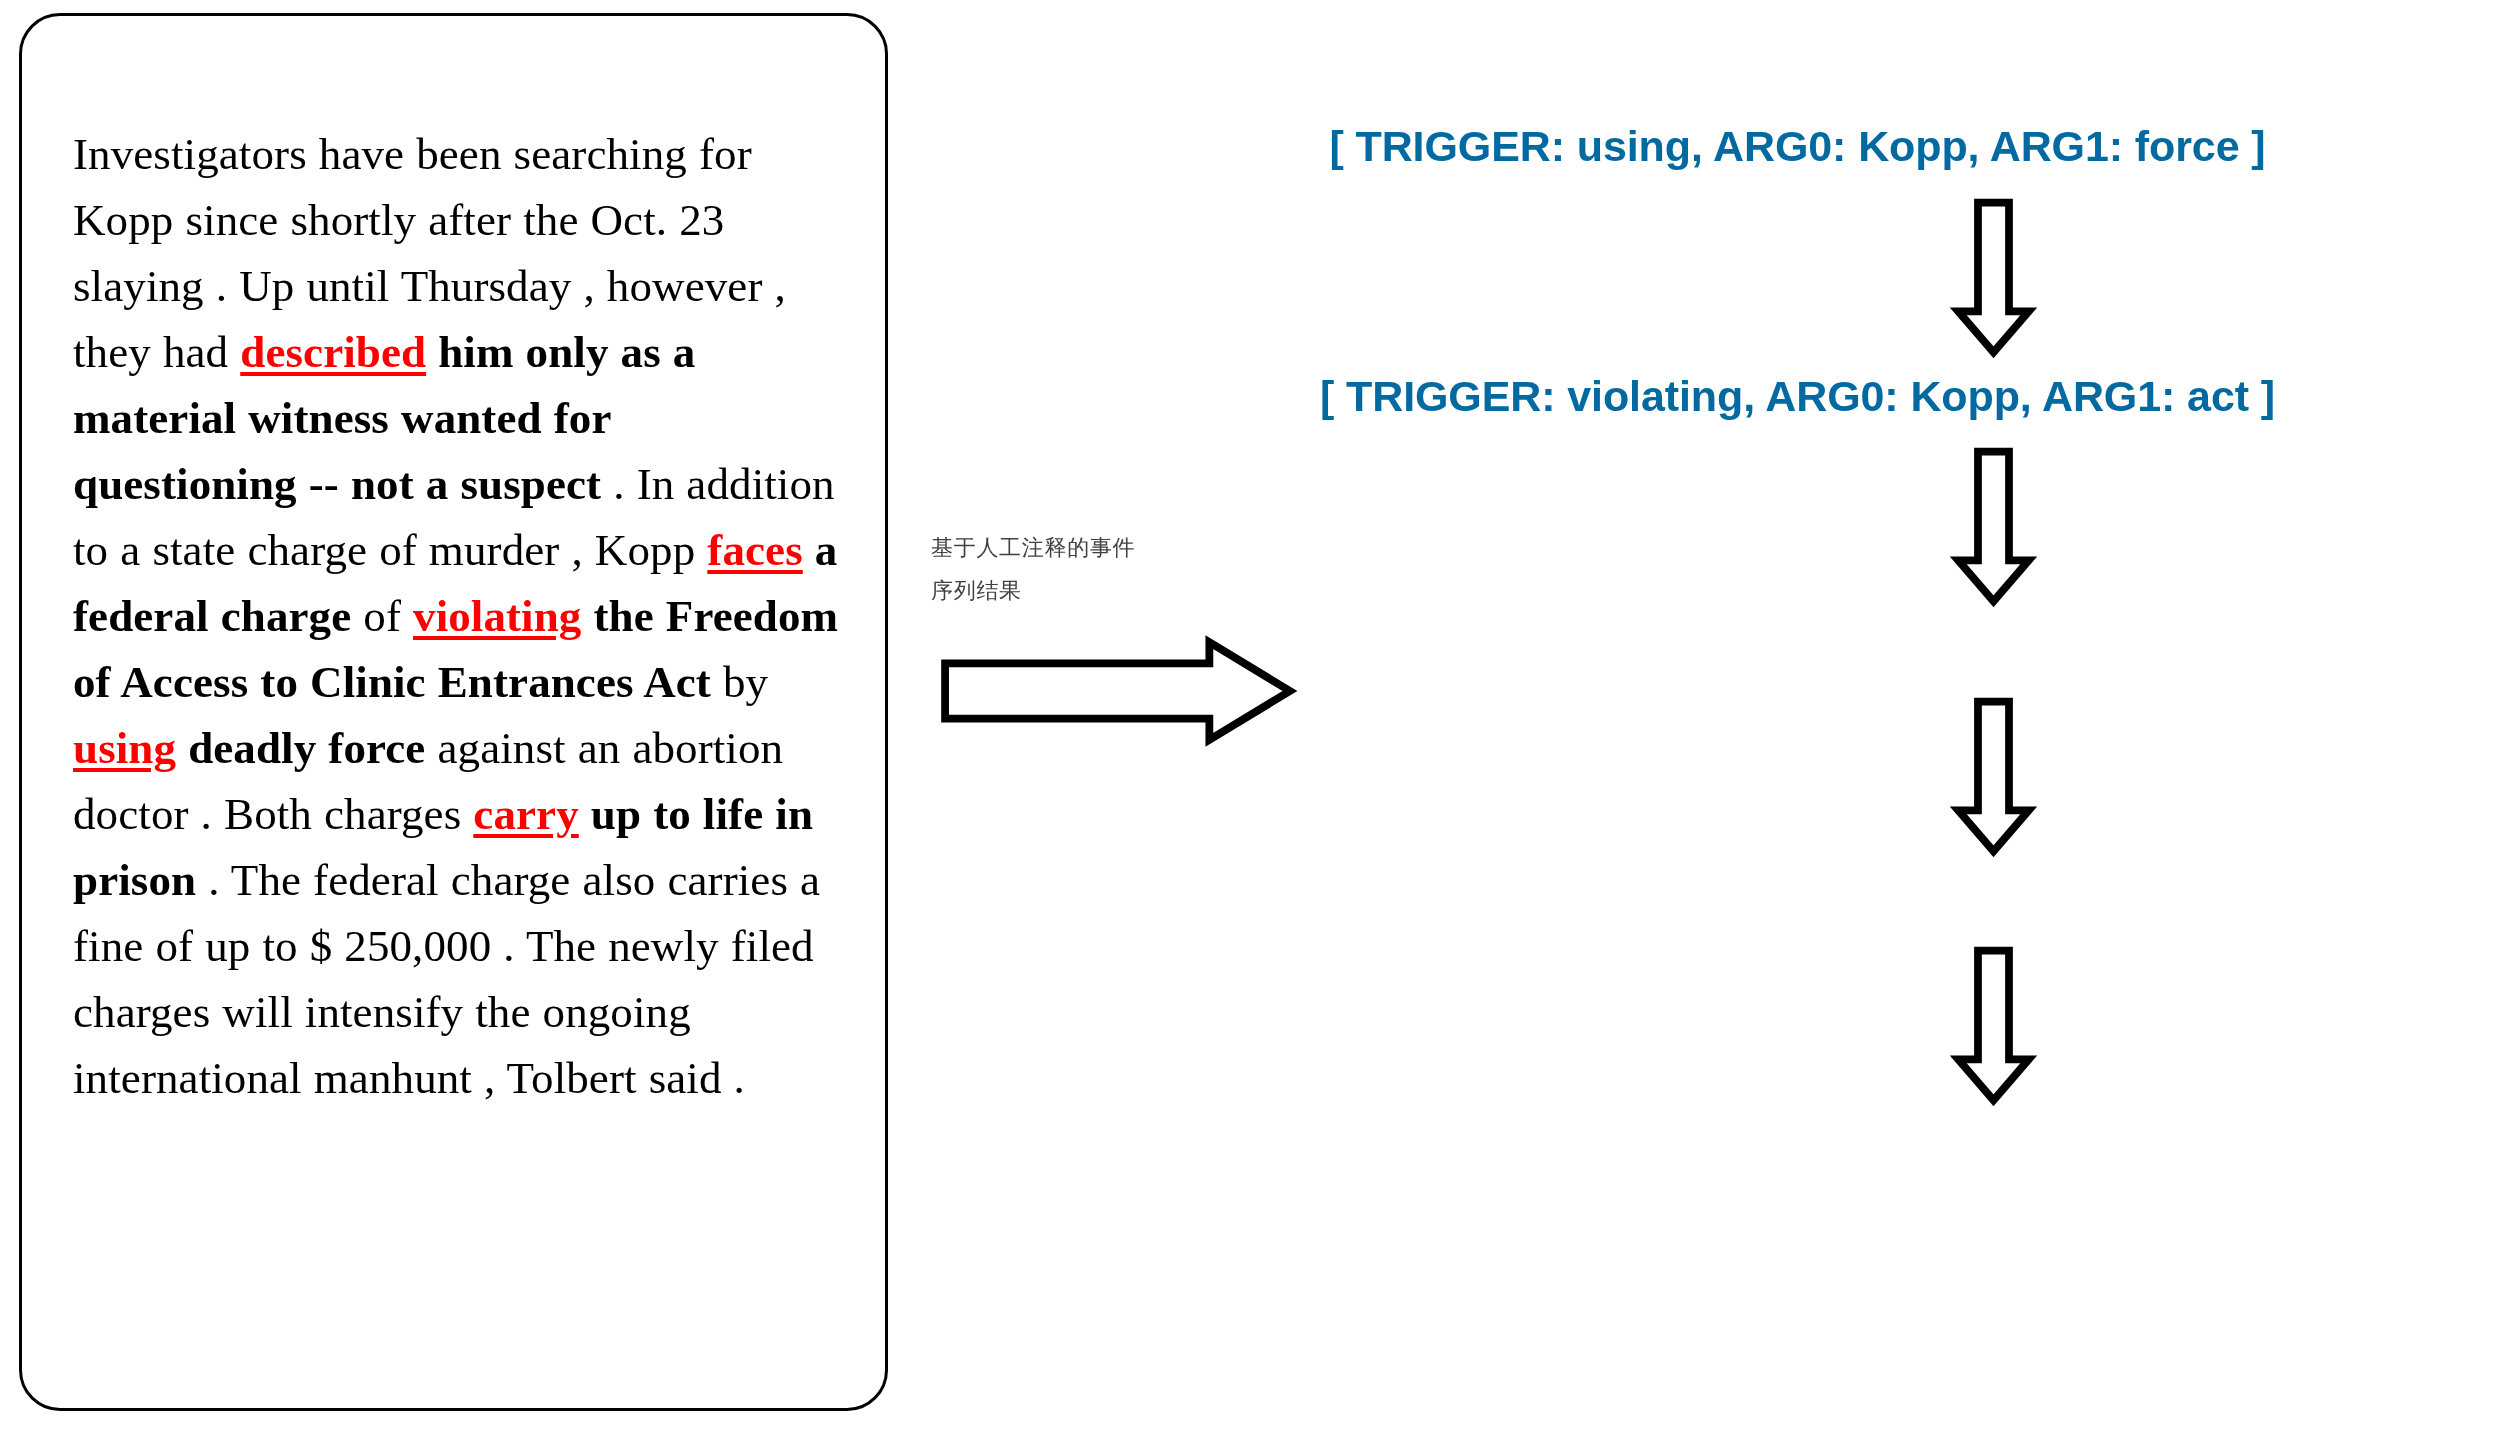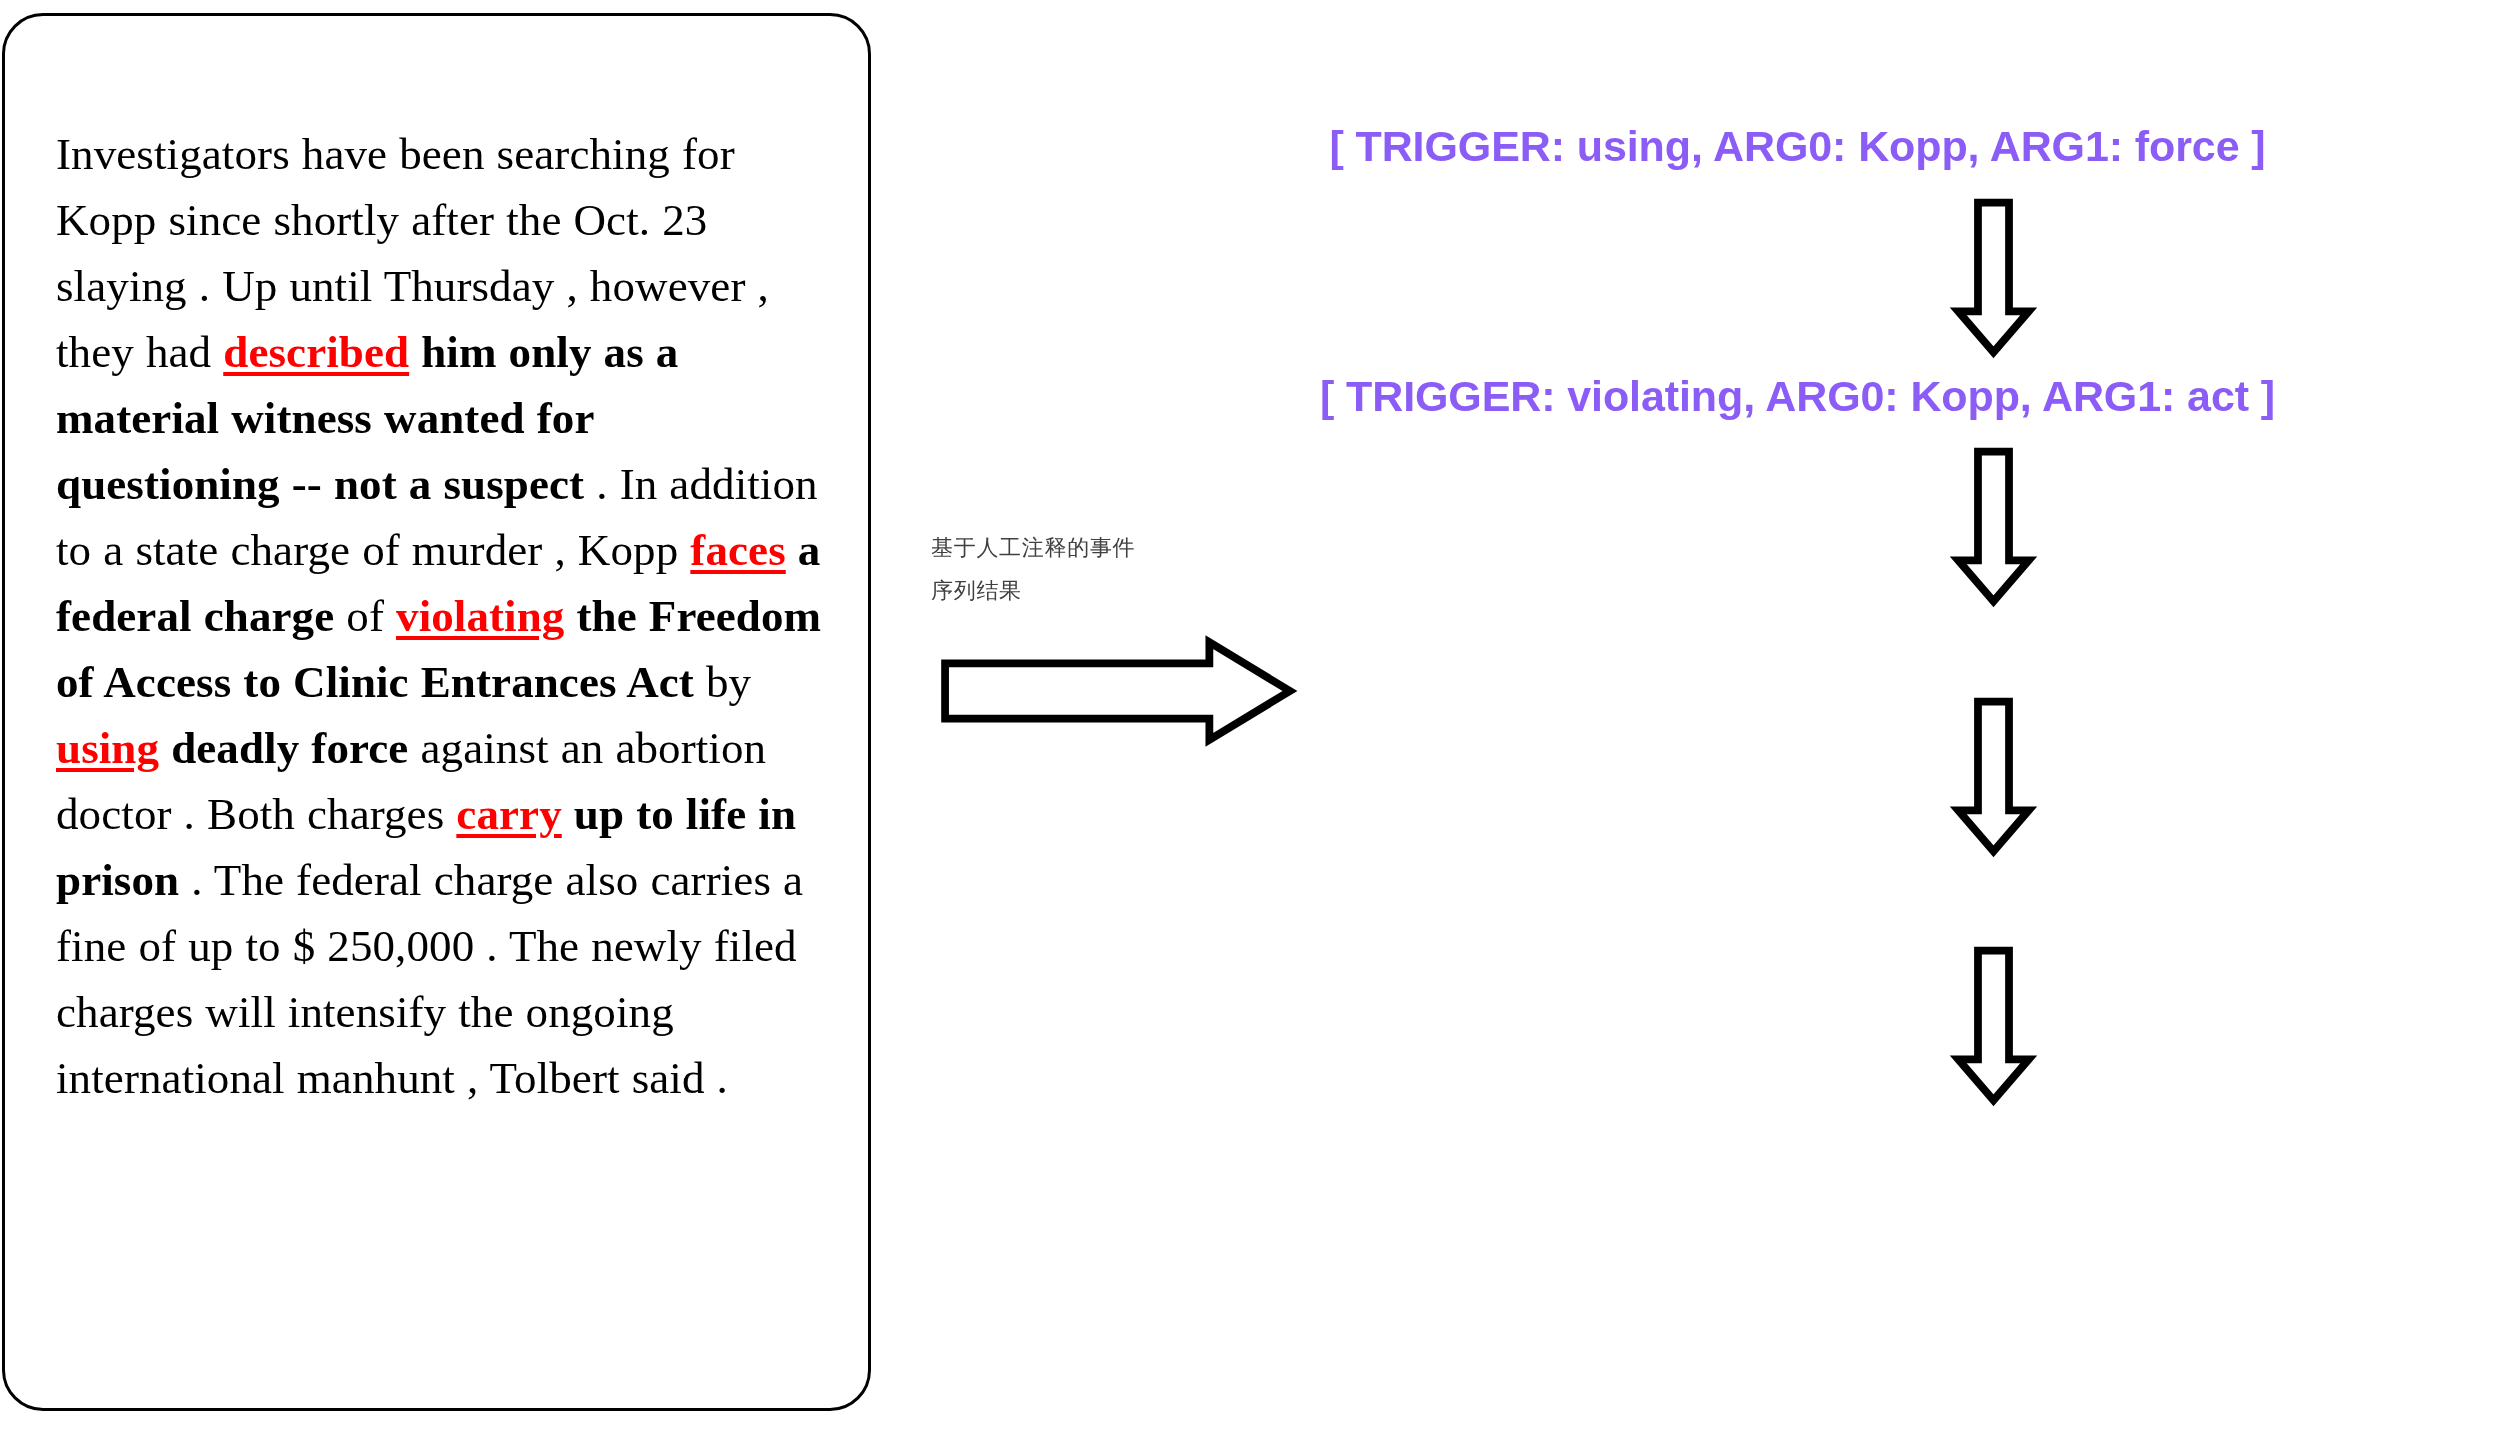--- a/index.html
+++ b/index.html
@@ -12,21 +12,21 @@
     width: 2512px;
     height: 1449px;
     position: relative;
     overflow: hidden;
     font-family: "Liberation Serif", "DejaVu Serif", serif;
   }
 
   
   #passage-card {
     position: absolute;
-    left: 2px;
+    left: 19px;
     top: 12.8px;
     width: 869px;
     height: 1398px;
     box-sizing: border-box;
     border: 3.5px solid #000000;
     border-radius: 41px;
     background: #ffffff;
   }
   #passage-text {
     position: absolute;
@@ -80,21 +80,21 @@
     height: 1191px;
   }
   .event-row {
     position: absolute;
     width: 100%;
     text-align: center;
     font-family: "Liberation Sans", "DejaVu Sans", sans-serif;
     font-weight: 700;
     font-size: 43px;
     line-height: 50px;
-    color: #8b5cf6;
+    color: #0369a1;
     white-space: nowrap;
     letter-spacing: -0.1px;
   }
   .event-row.r0 { top: 0px; }
   .event-row.r1 { top: 250px; }
   .event-row.r2 { top: 499px; }
   .event-row.r3 { top: 749px; }
   .event-row.r4 { top: 998px; }
 
   .down-arrow {

